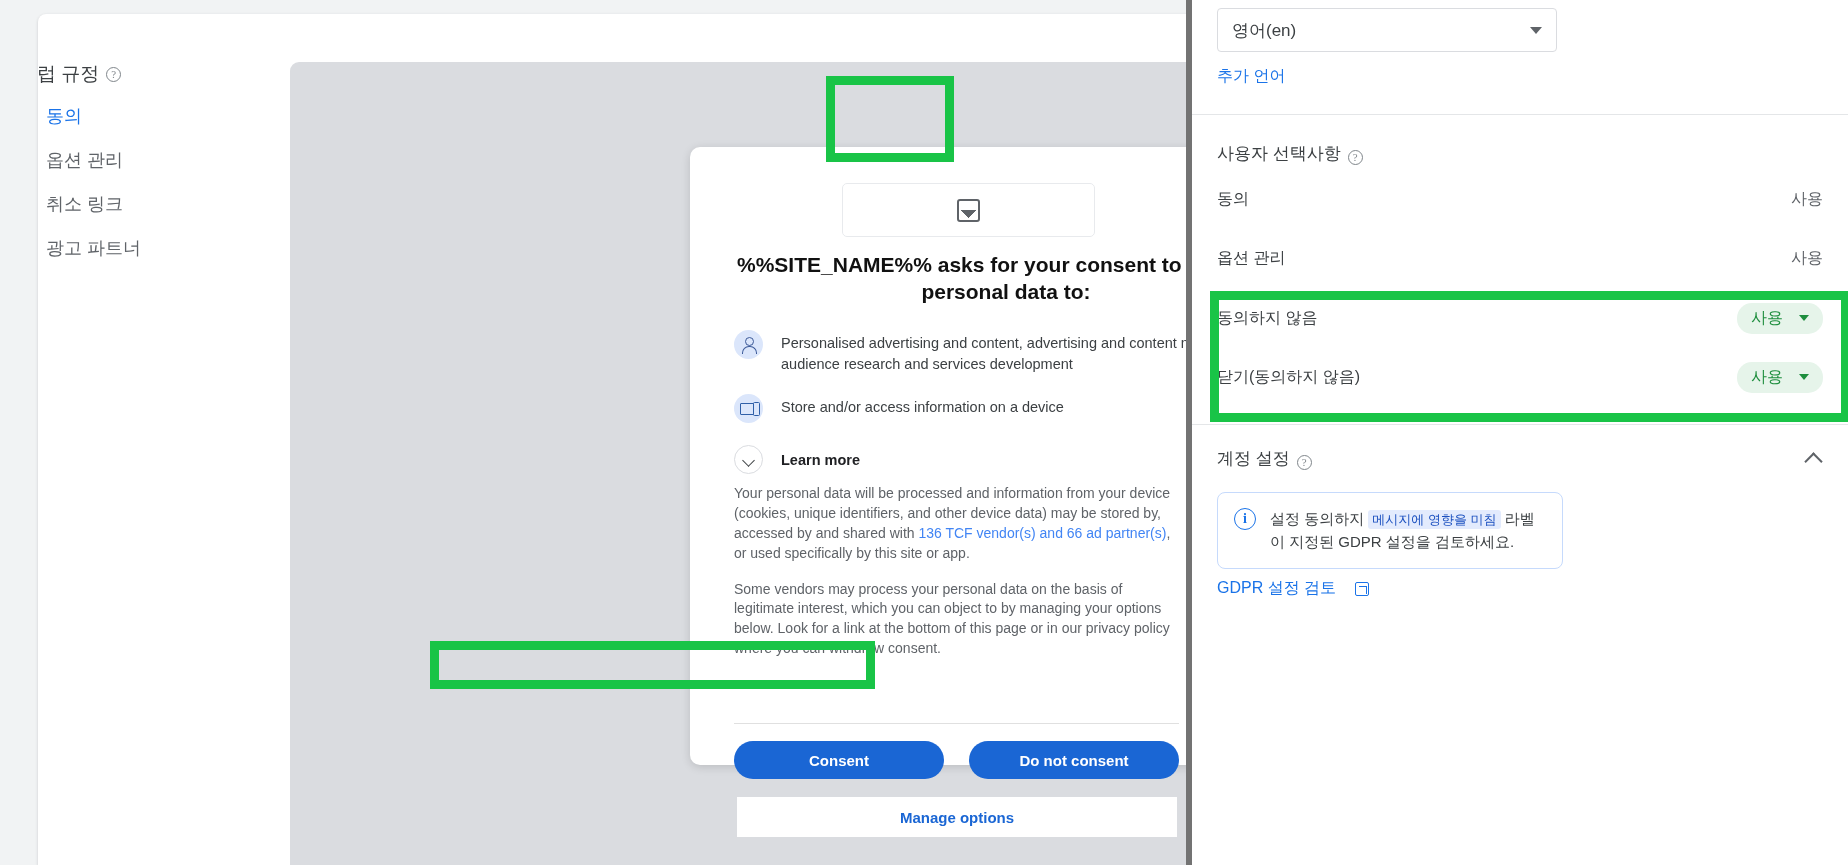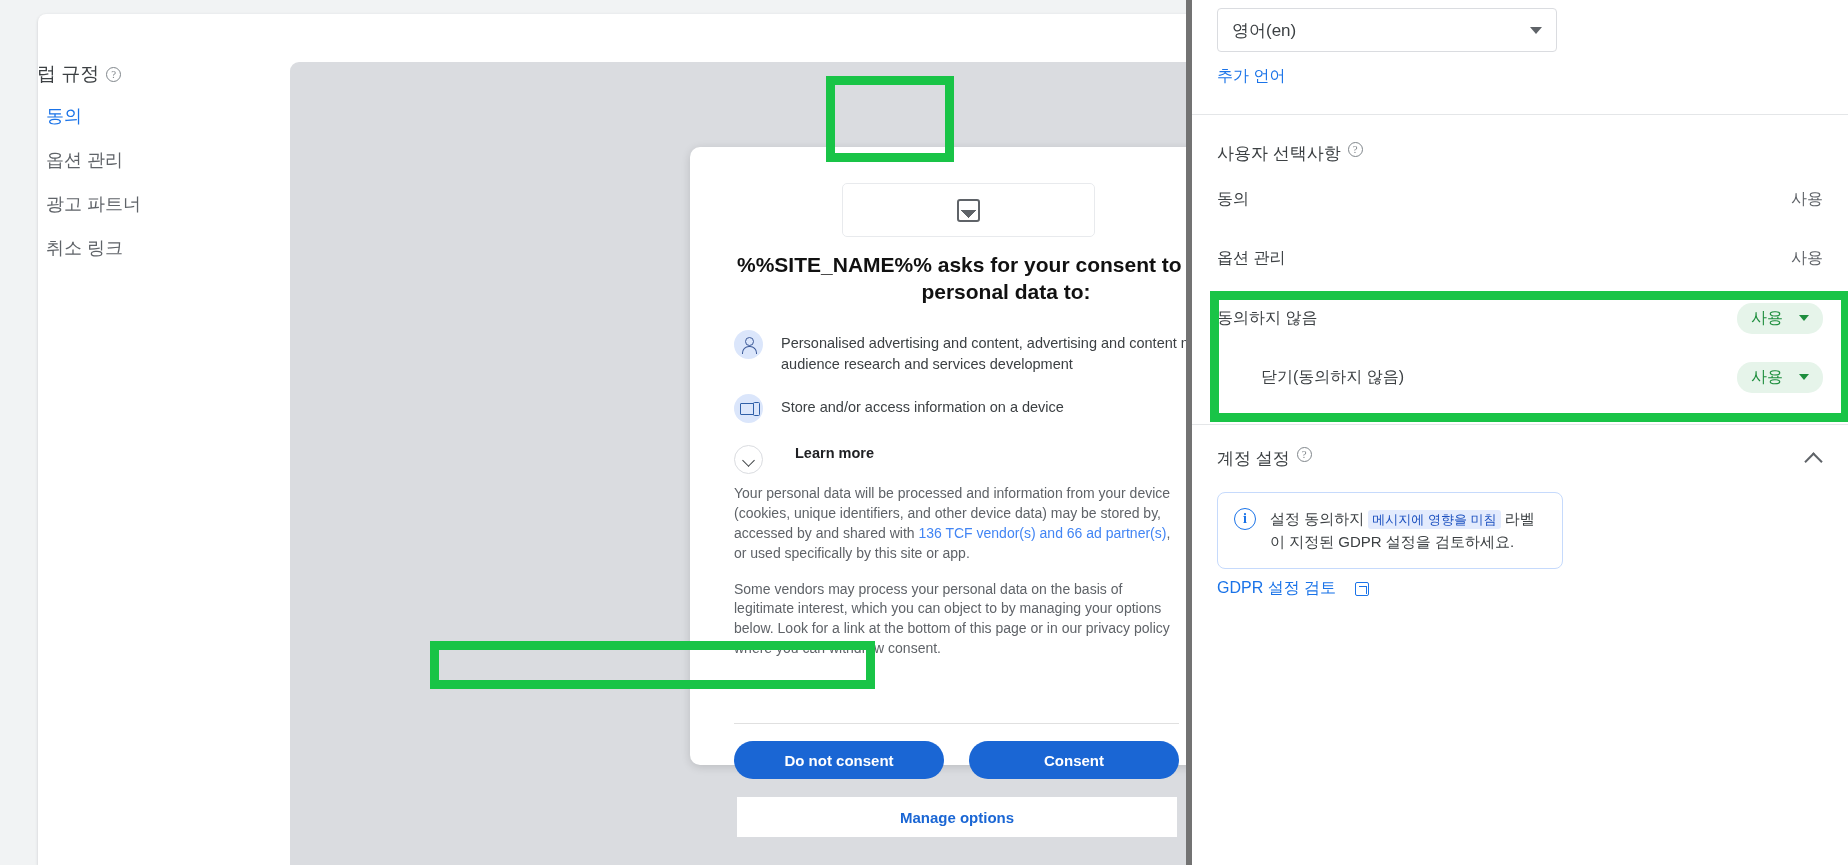--- a/index.html
+++ b/index.html
@@ -191,22 +191,22 @@
     border-radius: 1.5px;
   }
   .purpose-text {
     font-size: 14.5px;
     line-height: 1.42;
     color: #3c4043;
     padding-top: 3px;
   }
   .learnmore-row {
     display: flex;
-    align-items: flex-start;
-    gap: 32px;
+    align-items: center;
+    gap: 18px;
     margin-top: 22px;
     cursor: pointer;
   }
   .chev-circle {
     flex: 0 0 auto;
     width: 29px; height: 29px;
     border-radius: 50%;
     border: 1px solid #dadce0;
     position: relative;
   }
@@ -322,21 +322,21 @@
     height: 1px;
     background: #e4e6e8;
   }
   .rp-sep-1 { top: 114px; }
   .rp-sep-2 { top: 424px; }
   .rp-secttitle {
     position: absolute;
     left: 25px;
     font-size: 17px;
     color: #3c4043;
-    display: flex; align-items: flex-start; gap: 7px;
+    display: flex; align-items: flex-end; gap: 7px;
     white-space: nowrap;
   }
   .rp-sect-user { top: 142px; }
   .rp-sect-acct { top: 447px; }
   .collapse-caret {
     position: absolute;
     right: 25px; top: 449px;
     width: 18px; height: 18px;
     cursor: pointer;
   }
@@ -355,21 +355,21 @@
     height: 42px;
     display: flex;
     align-items: center;
     justify-content: space-between;
   }
   .rp-row-label { font-size: 16px; color: #3c4043; }
   .rp-row-value { font-size: 16px; color: #5f6368; }
   .rp-row-1 { top: 178px; }
   .rp-row-2 { top: 237px; }
   .rp-row-3 { top: 297px; }
-  .rp-row-4 { top: 356px; margin-left: 44px; }
+  .rp-row-4 { top: 356px; }
   .pill {
     display: flex;
     align-items: center;
     gap: 16px;
     background: #e6f4ea;
     color: #1e8e3e;
     border-radius: 15px;
     padding: 5px 14px;
     font-size: 16px;
     cursor: pointer;
@@ -451,24 +451,24 @@
         <span class="help-icon">?</span>
       </div>
       <div class="navlist">
         <div class="navitem active">
           <span>동의</span>
         </div>
         <div class="navitem">
           <span>옵션 관리</span>
         </div>
         <div class="navitem">
+          <span>취소 링크</span>
+        </div>
+        <div class="navitem">
           <span>광고 파트너</span>
-        </div>
-        <div class="navitem">
-          <span>취소 링크</span>
         </div>
       </div>
     </div>
 
     <div class="canvas">
 
       <div class="dialog">
 
         <div class="dialog-close">✕</div>
 
@@ -494,22 +494,22 @@
         </div>
 
         <div class="body-copy">
           <p><span>Your personal data will be processed and information from your device (cookies, unique identifiers, and other device data) may be stored by, accessed by and shared with </span><a href="#">136 TCF vendor(s) and 66 ad partner(s)</a><span>, or used specifically by this site or app.</span></p>
           <p>Some vendors may process your personal data on the basis of legitimate interest, which you can object to by managing your options below. Look for a link at the bottom of this page or in our privacy policy where you can withdraw consent.</p>
         </div>
 
         <div class="divider"></div>
 
         <div class="btnrow">
+          <button class="btn-primary">Consent</button>
           <button class="btn-primary">Do not consent</button>
-          <button class="btn-primary">Consent</button>
         </div>
 
         <button class="manage-btn">Manage options</button>
       </div>
     </div>
   </div>
 
   <div class="hl hl-close"></div>
   <div class="hl hl-manage"></div>
   <div class="hl hl-rows"></div>

